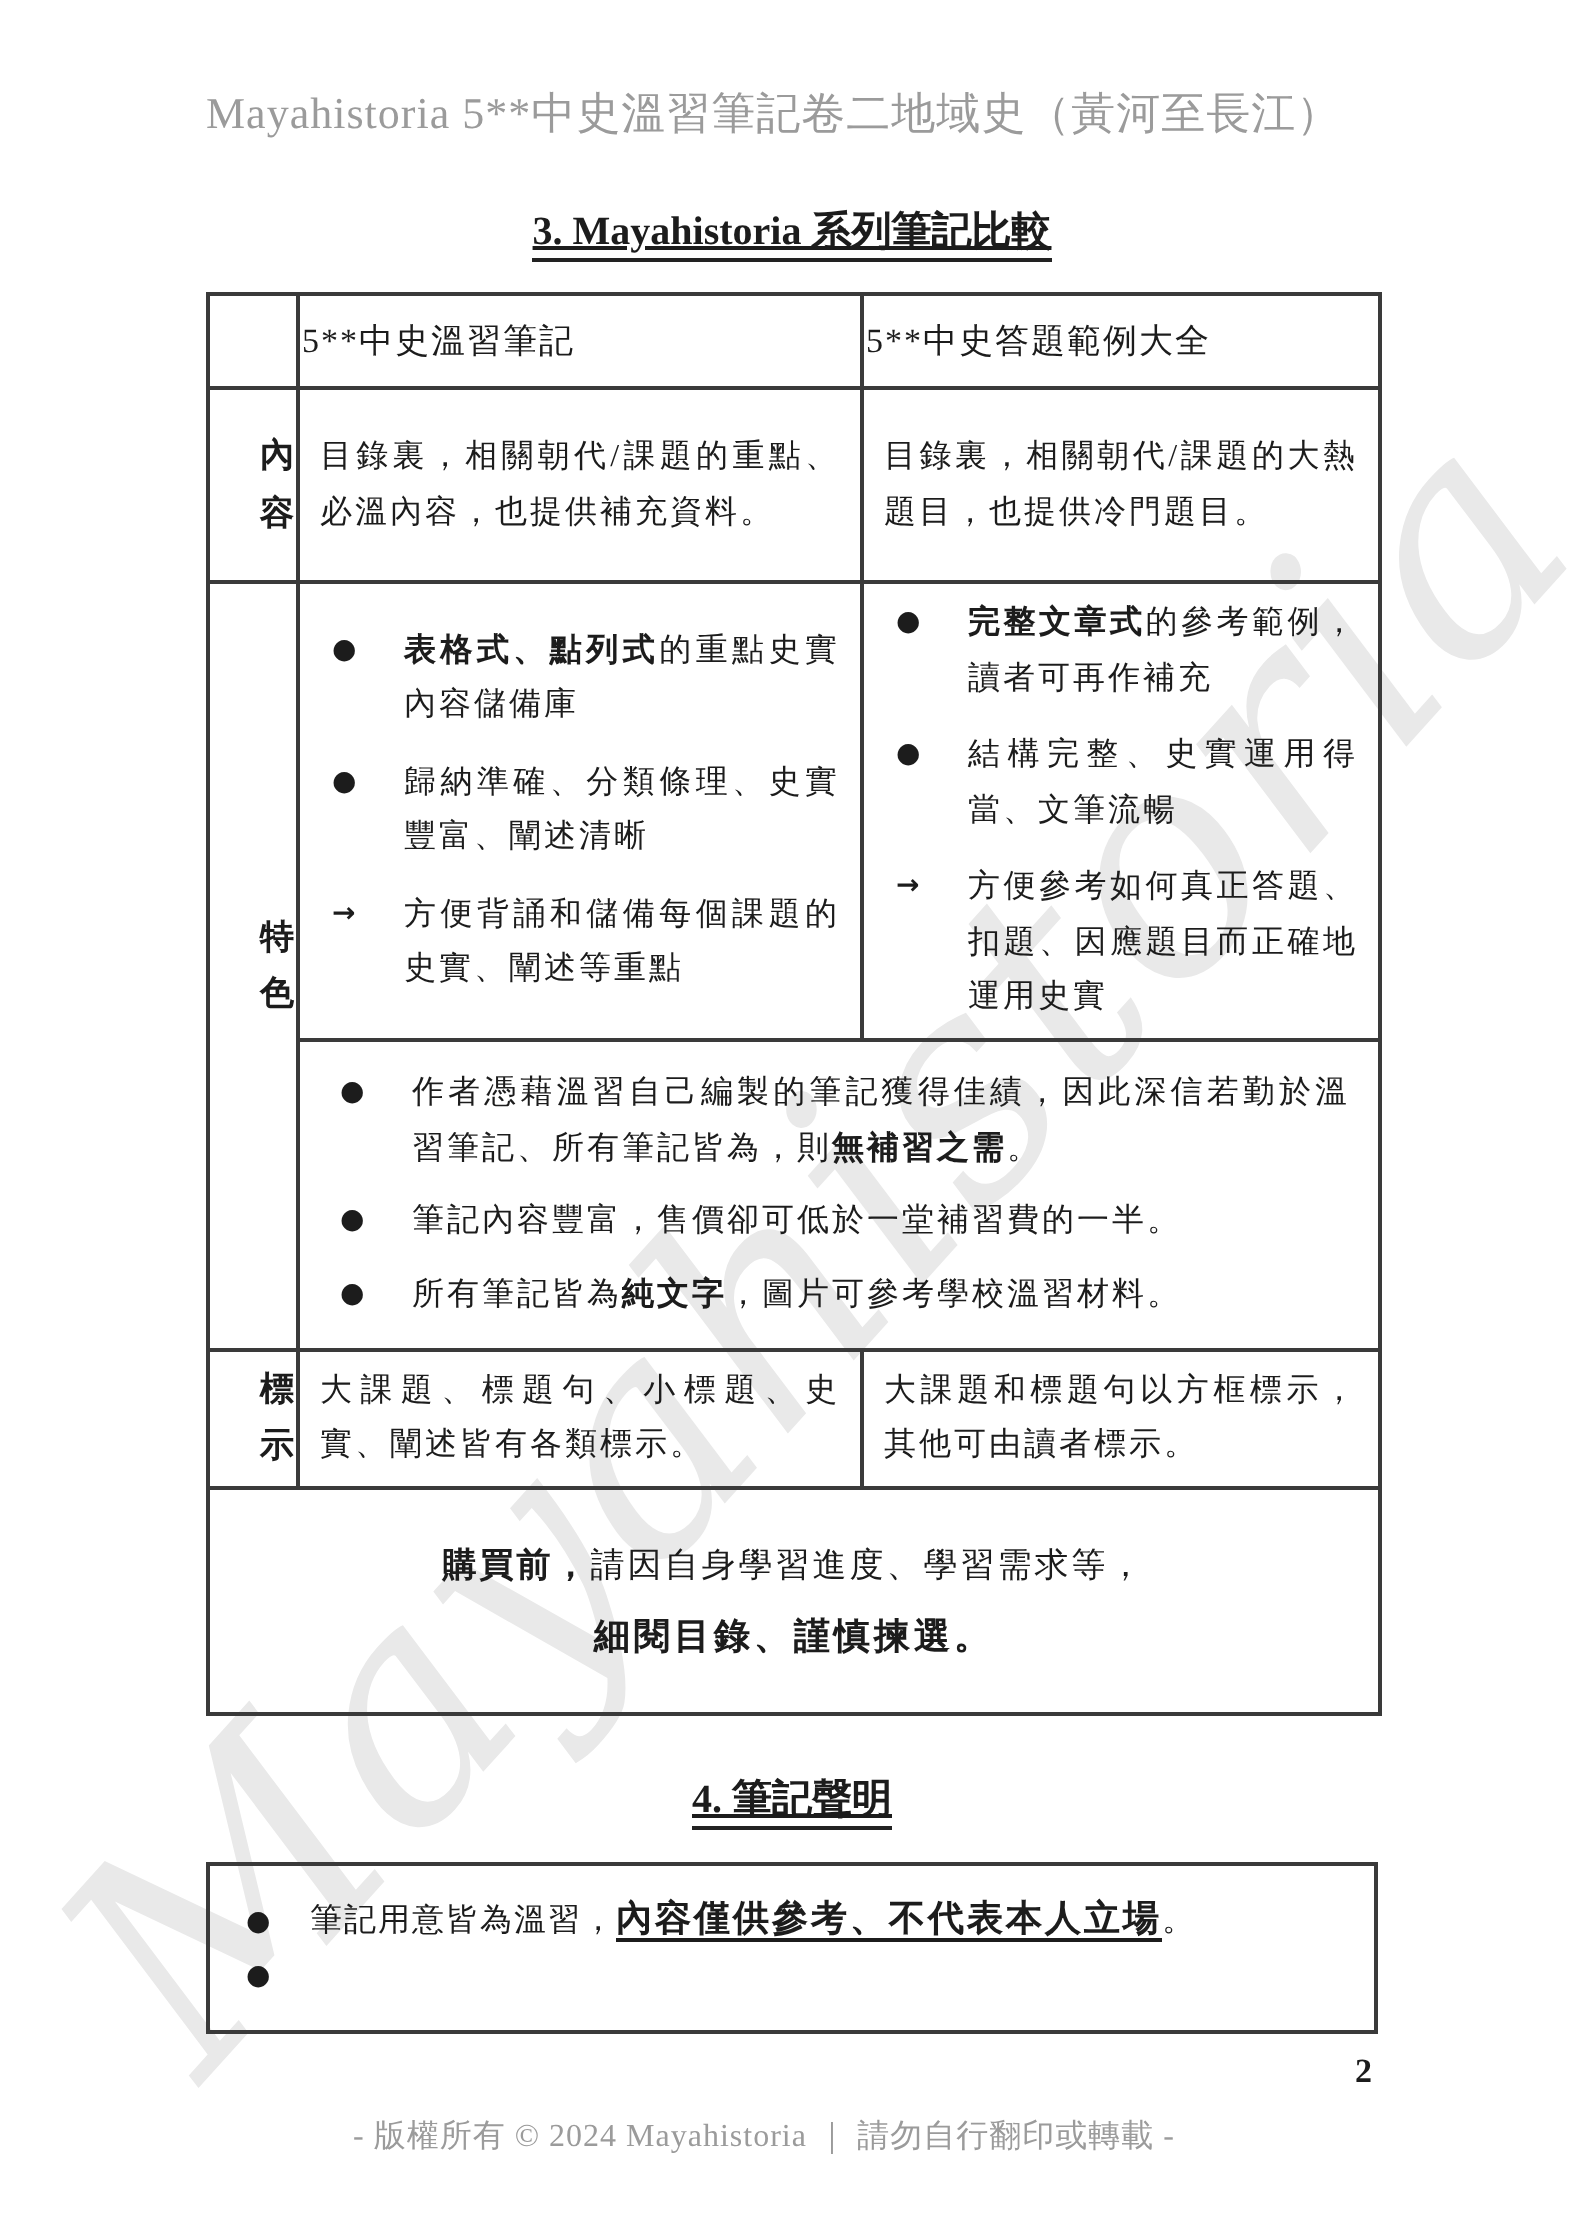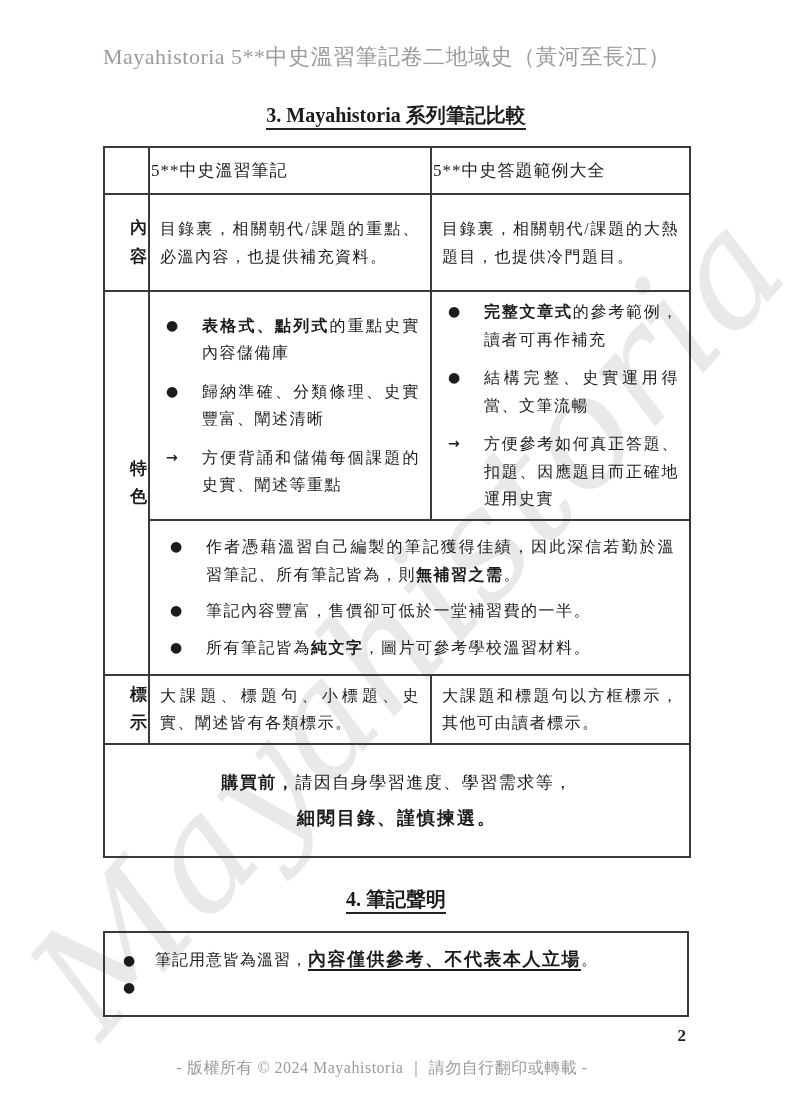--- a/index.html
+++ b/index.html
@@ -16,21 +16,21 @@
   .watermark{
     position:absolute;left:-4px;top:948px;
     transform:rotate(-48deg);transform-origin:0 0;
     font-family:"DejaVu Serif",serif;font-style:italic;
     font-size:152px;letter-spacing:2px;color:var(--watermark);
     white-space:nowrap;z-index:0;user-select:none;
   }
   .content{position:relative;z-index:1;}
 
   .hdr{position:absolute;top:42px;left:103px;font-size:22px;color:var(--muted);letter-spacing:.5px;}
-  .s-title{position:absolute;left:0;width:792px;text-align:center;font-size:20px;font-weight:bold;}
+  .s-title{position:absolute;left:0;width:792px;text-align:center;font-size:20px;font-weight:bold;text-decoration:underline;}
   .s-title .ul{border-bottom:2px solid #222;padding-bottom:2px;}
   .t3{top:102px;}
   .t4{top:886px;}
 
   table.cmp{
     position:absolute;top:146px;left:103px;width:586px;
     border-collapse:collapse;table-layout:fixed;
   }
   table.cmp td{border:2px solid var(--border);vertical-align:middle;}
   col.c-lbl{width:45px;} col.c-a{width:282px;} col.c-b{width:259px;}

